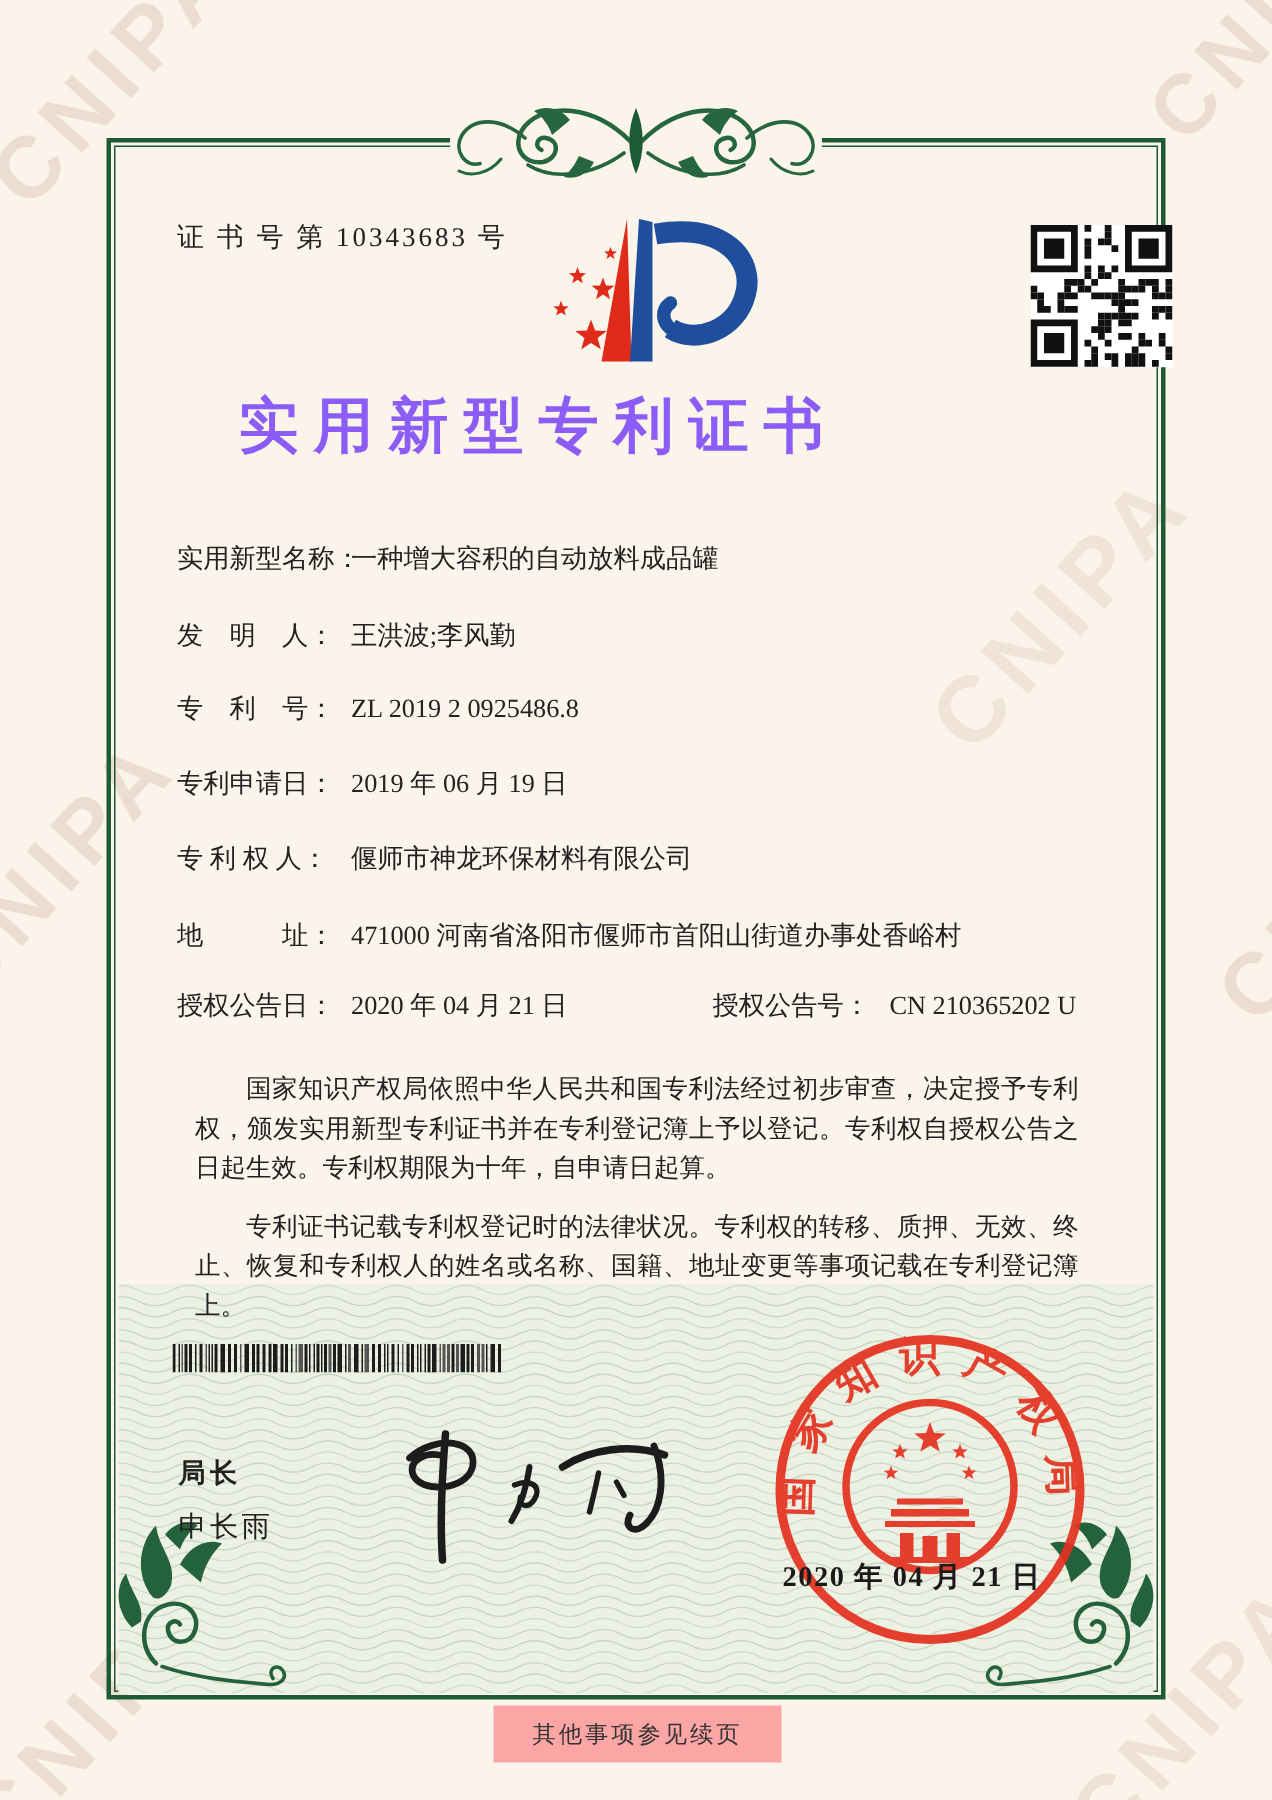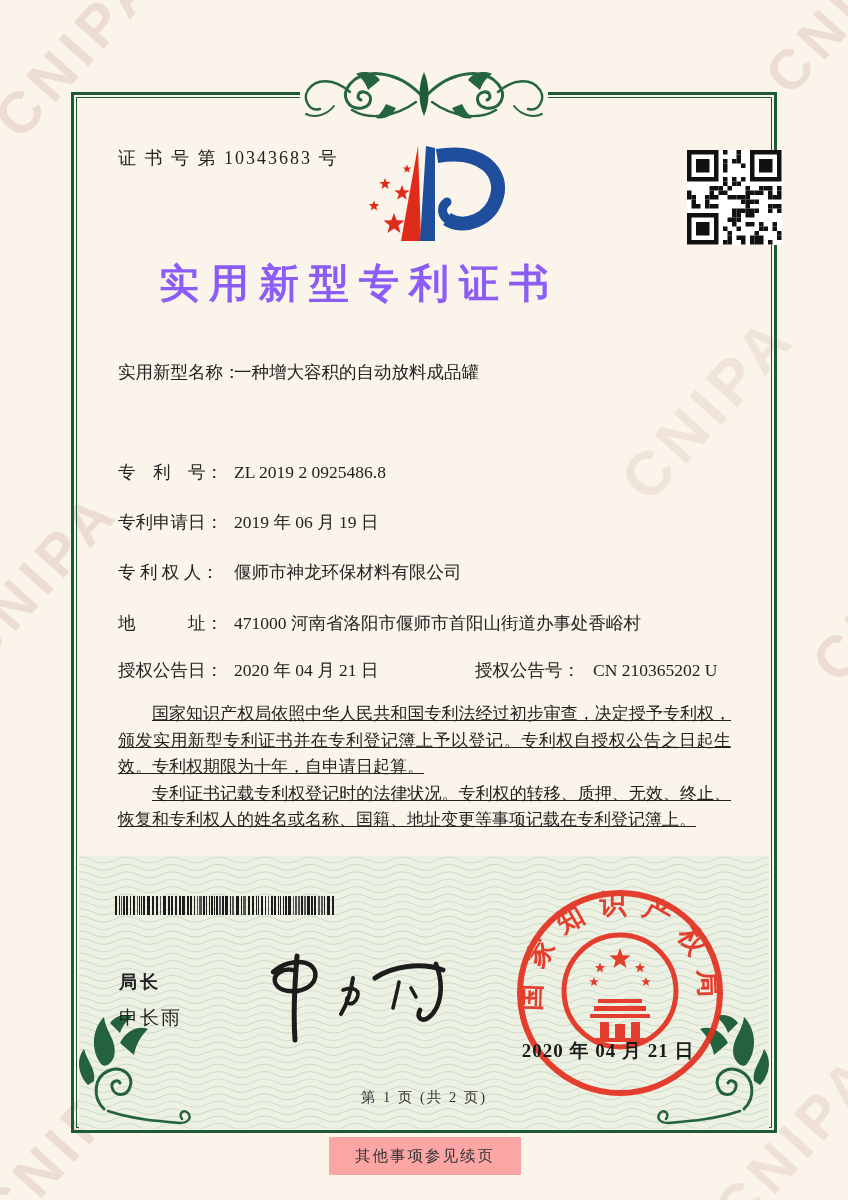--- a/index.html
+++ b/index.html
@@ -22,21 +22,21 @@
   .qr{position:absolute;left:687px;top:150px;width:95px;height:95px;}
   .title{position:absolute;left:0;top:256px;width:708px;text-align:center;font-size:40px;font-weight:700;
          letter-spacing:10px;text-indent:10px;color:#8b5cf6;}
 
   .field{position:absolute;left:118px;font-size:17.5px;color:#222;white-space:nowrap;}
   .field .lbl{display:inline-block;width:116px;}
   .field .lbl2{display:inline-block;width:118px;}
   .pair2{position:absolute;left:357px;top:0;}
 
   .paras{position:absolute;left:118px;top:701px;width:613px;font-size:17px;line-height:26.6px;color:#222;text-align:justify;}
-  .paras p{margin:0;text-indent:2em;text-decoration:underline;}
+  .paras p{margin:12px;text-indent:2em;}
 
   .barcode{position:absolute;left:115px;top:896px;}
   .officer-title{position:absolute;left:119px;top:970px;font-size:18px;font-weight:700;color:#222;letter-spacing:3px;}
   .officer-name{position:absolute;left:119px;top:1005px;font-size:19px;font-weight:400;color:#222;letter-spacing:2px;}
   .signature{position:absolute;left:235px;top:948px;}
 
   .seal{position:absolute;left:510px;top:883px;width:224px;height:224px;}
   .seal-date{position:absolute;left:497px;top:1038px;width:222px;text-align:center;font-size:19px;
              font-weight:600;color:#1a1a1a;letter-spacing:1px;}
 
@@ -272,20 +272,23 @@
       <rect x="0" y="63" width="31.5" height="31.5" fill="#111"></rect>
       <rect x="4.5" y="67.5" width="22.5" height="22.5" fill="#fff"></rect>
       <rect x="9" y="72" width="13.5" height="13.5" fill="#111"></rect>
     </svg>
 
   <div class="title">实用新型专利证书</div>
 
   <div class="field" style="top:360px">
     <span class="lbl">实用新型名称：</span><span>一种增大容积的自动放料成品罐</span>
   </div>
+  <div class="field" style="top:411px">
+    <span class="lbl">发　明　人：</span><span>王洪波;李风勤</span>
+  </div>
   <div class="field" style="top:460px">
     <span class="lbl">专　利　号：</span><span>ZL 2019 2 0925486.8</span>
   </div>
   <div class="field" style="top:510px">
     <span class="lbl">专利申请日：</span><span>2019 年 06 月 19 日</span>
   </div>
   <div class="field" style="top:560px">
     <span class="lbl">专 利 权 人：</span><span>偃师市神龙环保材料有限公司</span>
   </div>
   <div class="field" style="top:611px">
@@ -408,16 +411,15 @@
         <rect x="80" y="131" width="60" height="4"></rect>
         <rect x="90" y="139" width="9" height="16"></rect>
         <rect x="121" y="139" width="9" height="16"></rect>
         <rect x="105" y="141" width="10" height="14"></rect>
         <rect x="82" y="155" width="56" height="4"></rect>
       </g>
     </g>
   </svg>
   <div class="seal-date">2020 年 04 月 21 日</div>
 
-  <div class="page-ind">第 1 页 (共 2 页)</div>
   <div class="note-box">其他事项参见续页</div>
 
 </div>
 
 </body></html>

